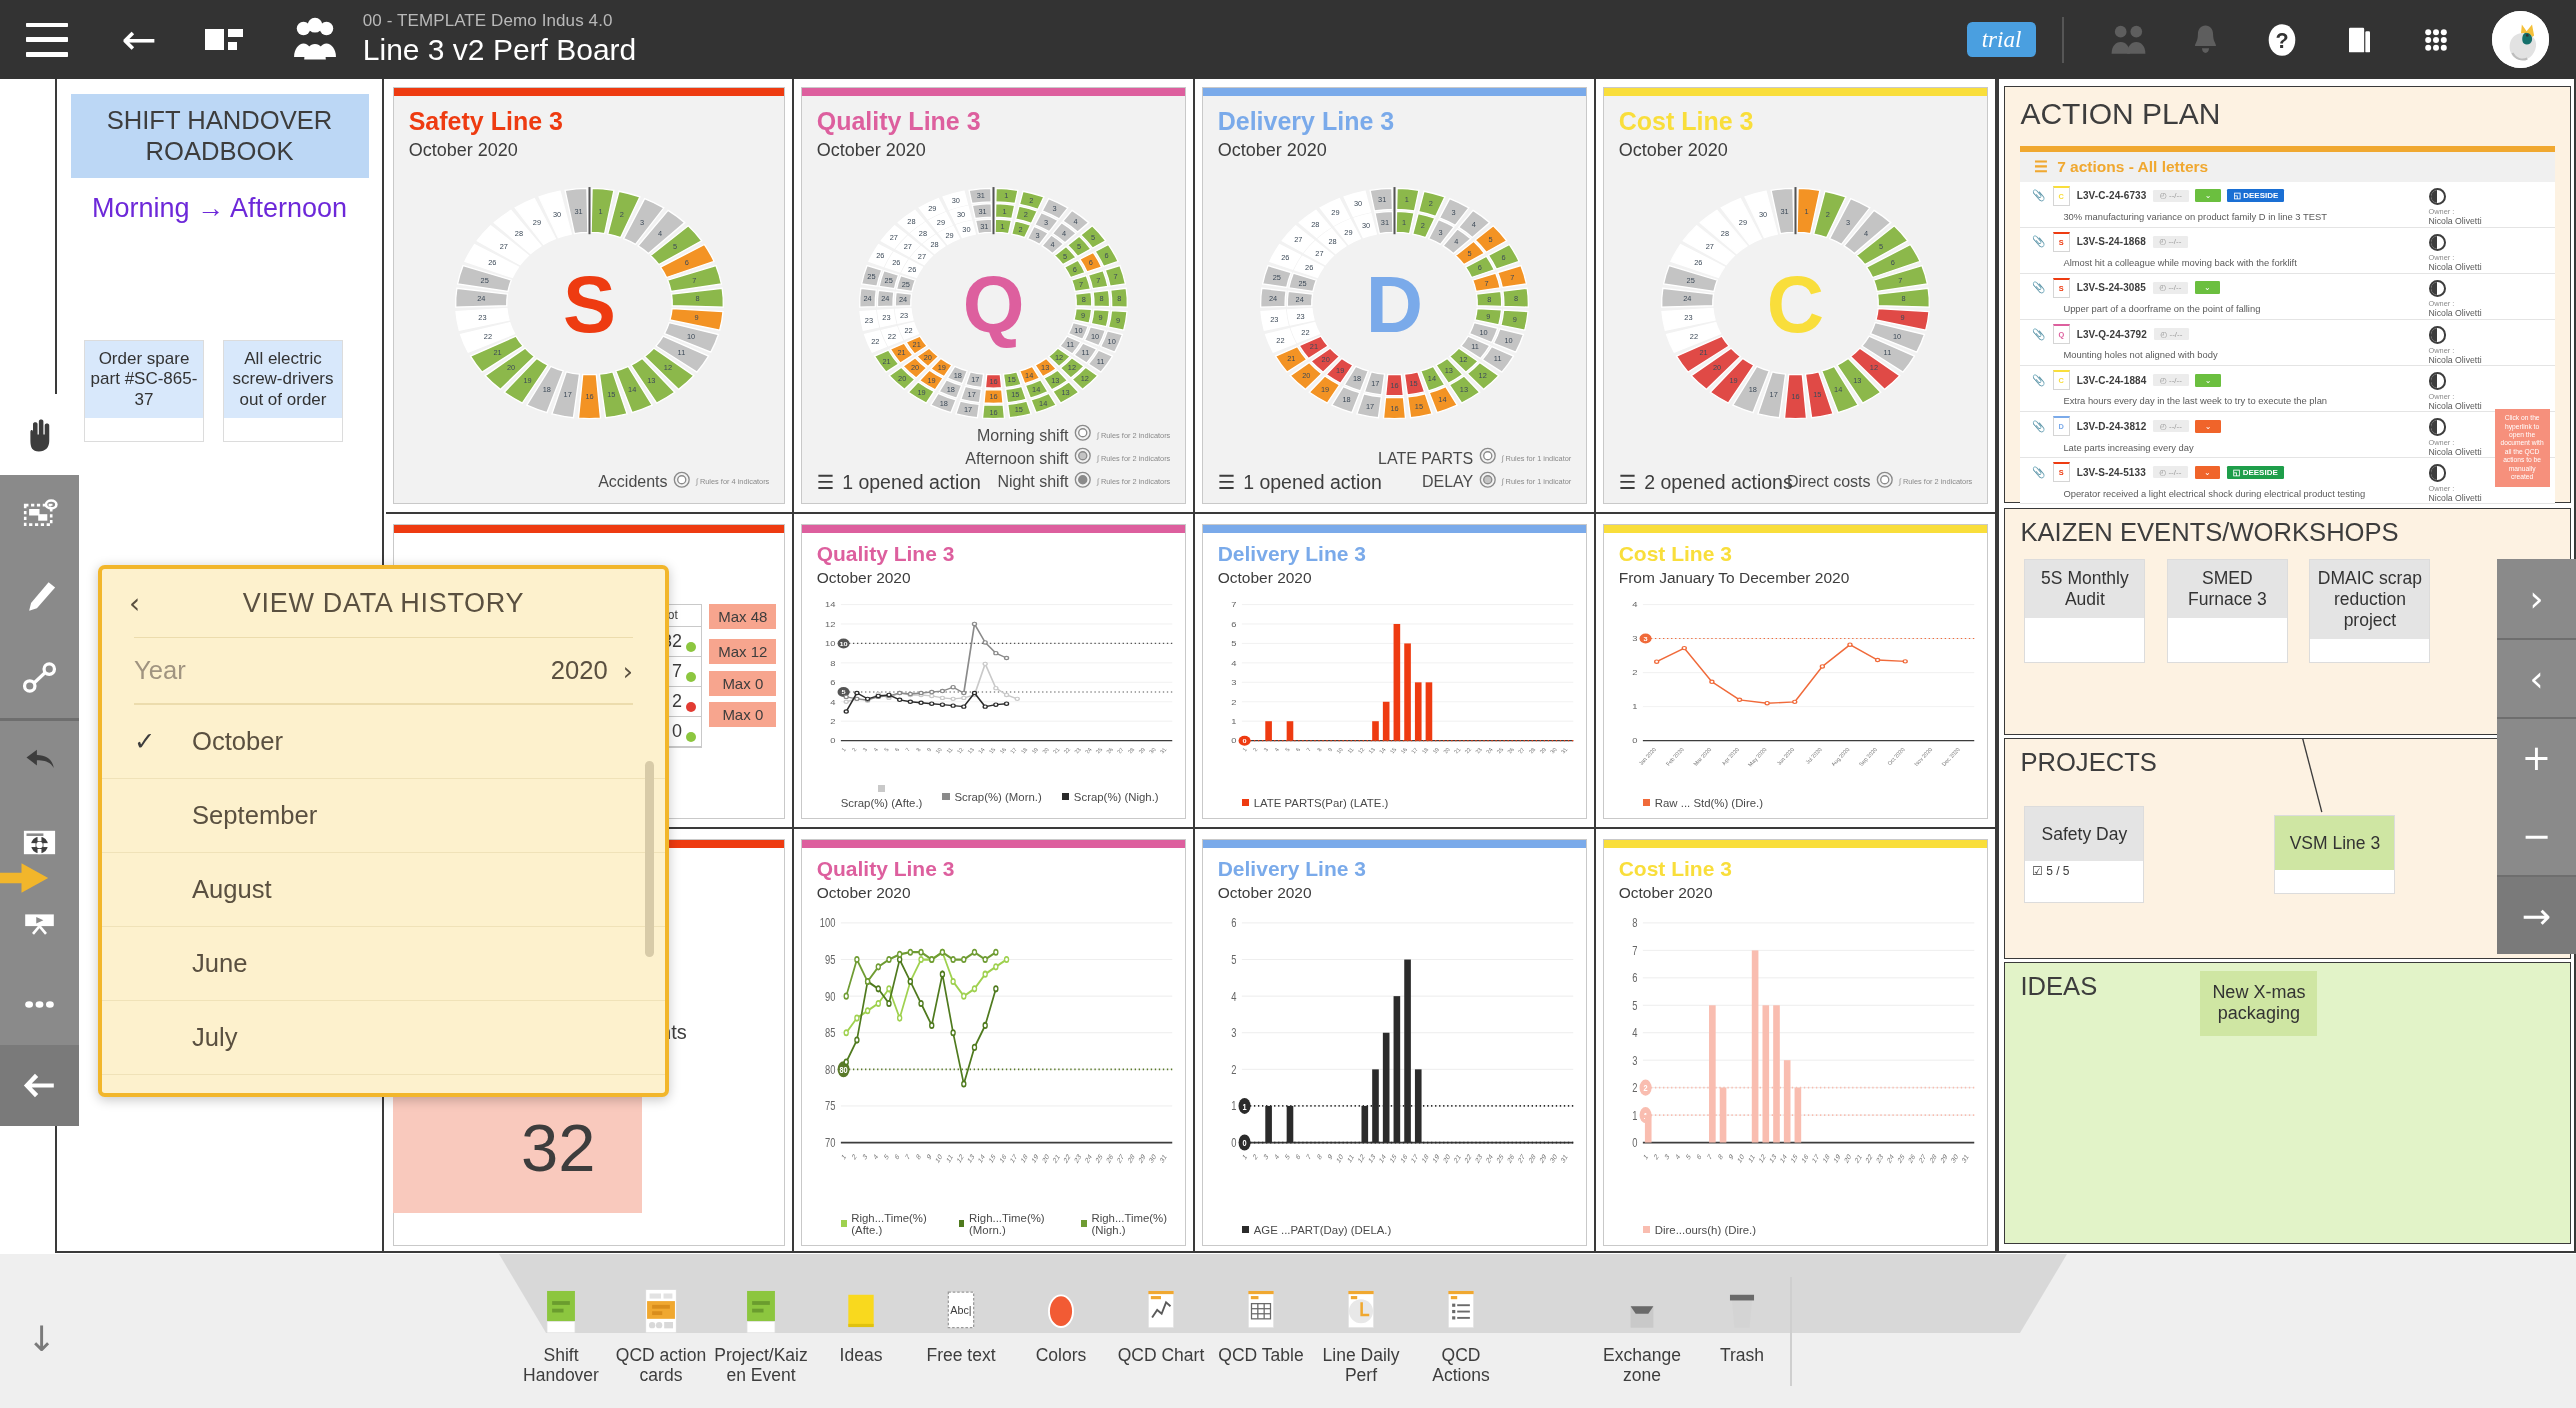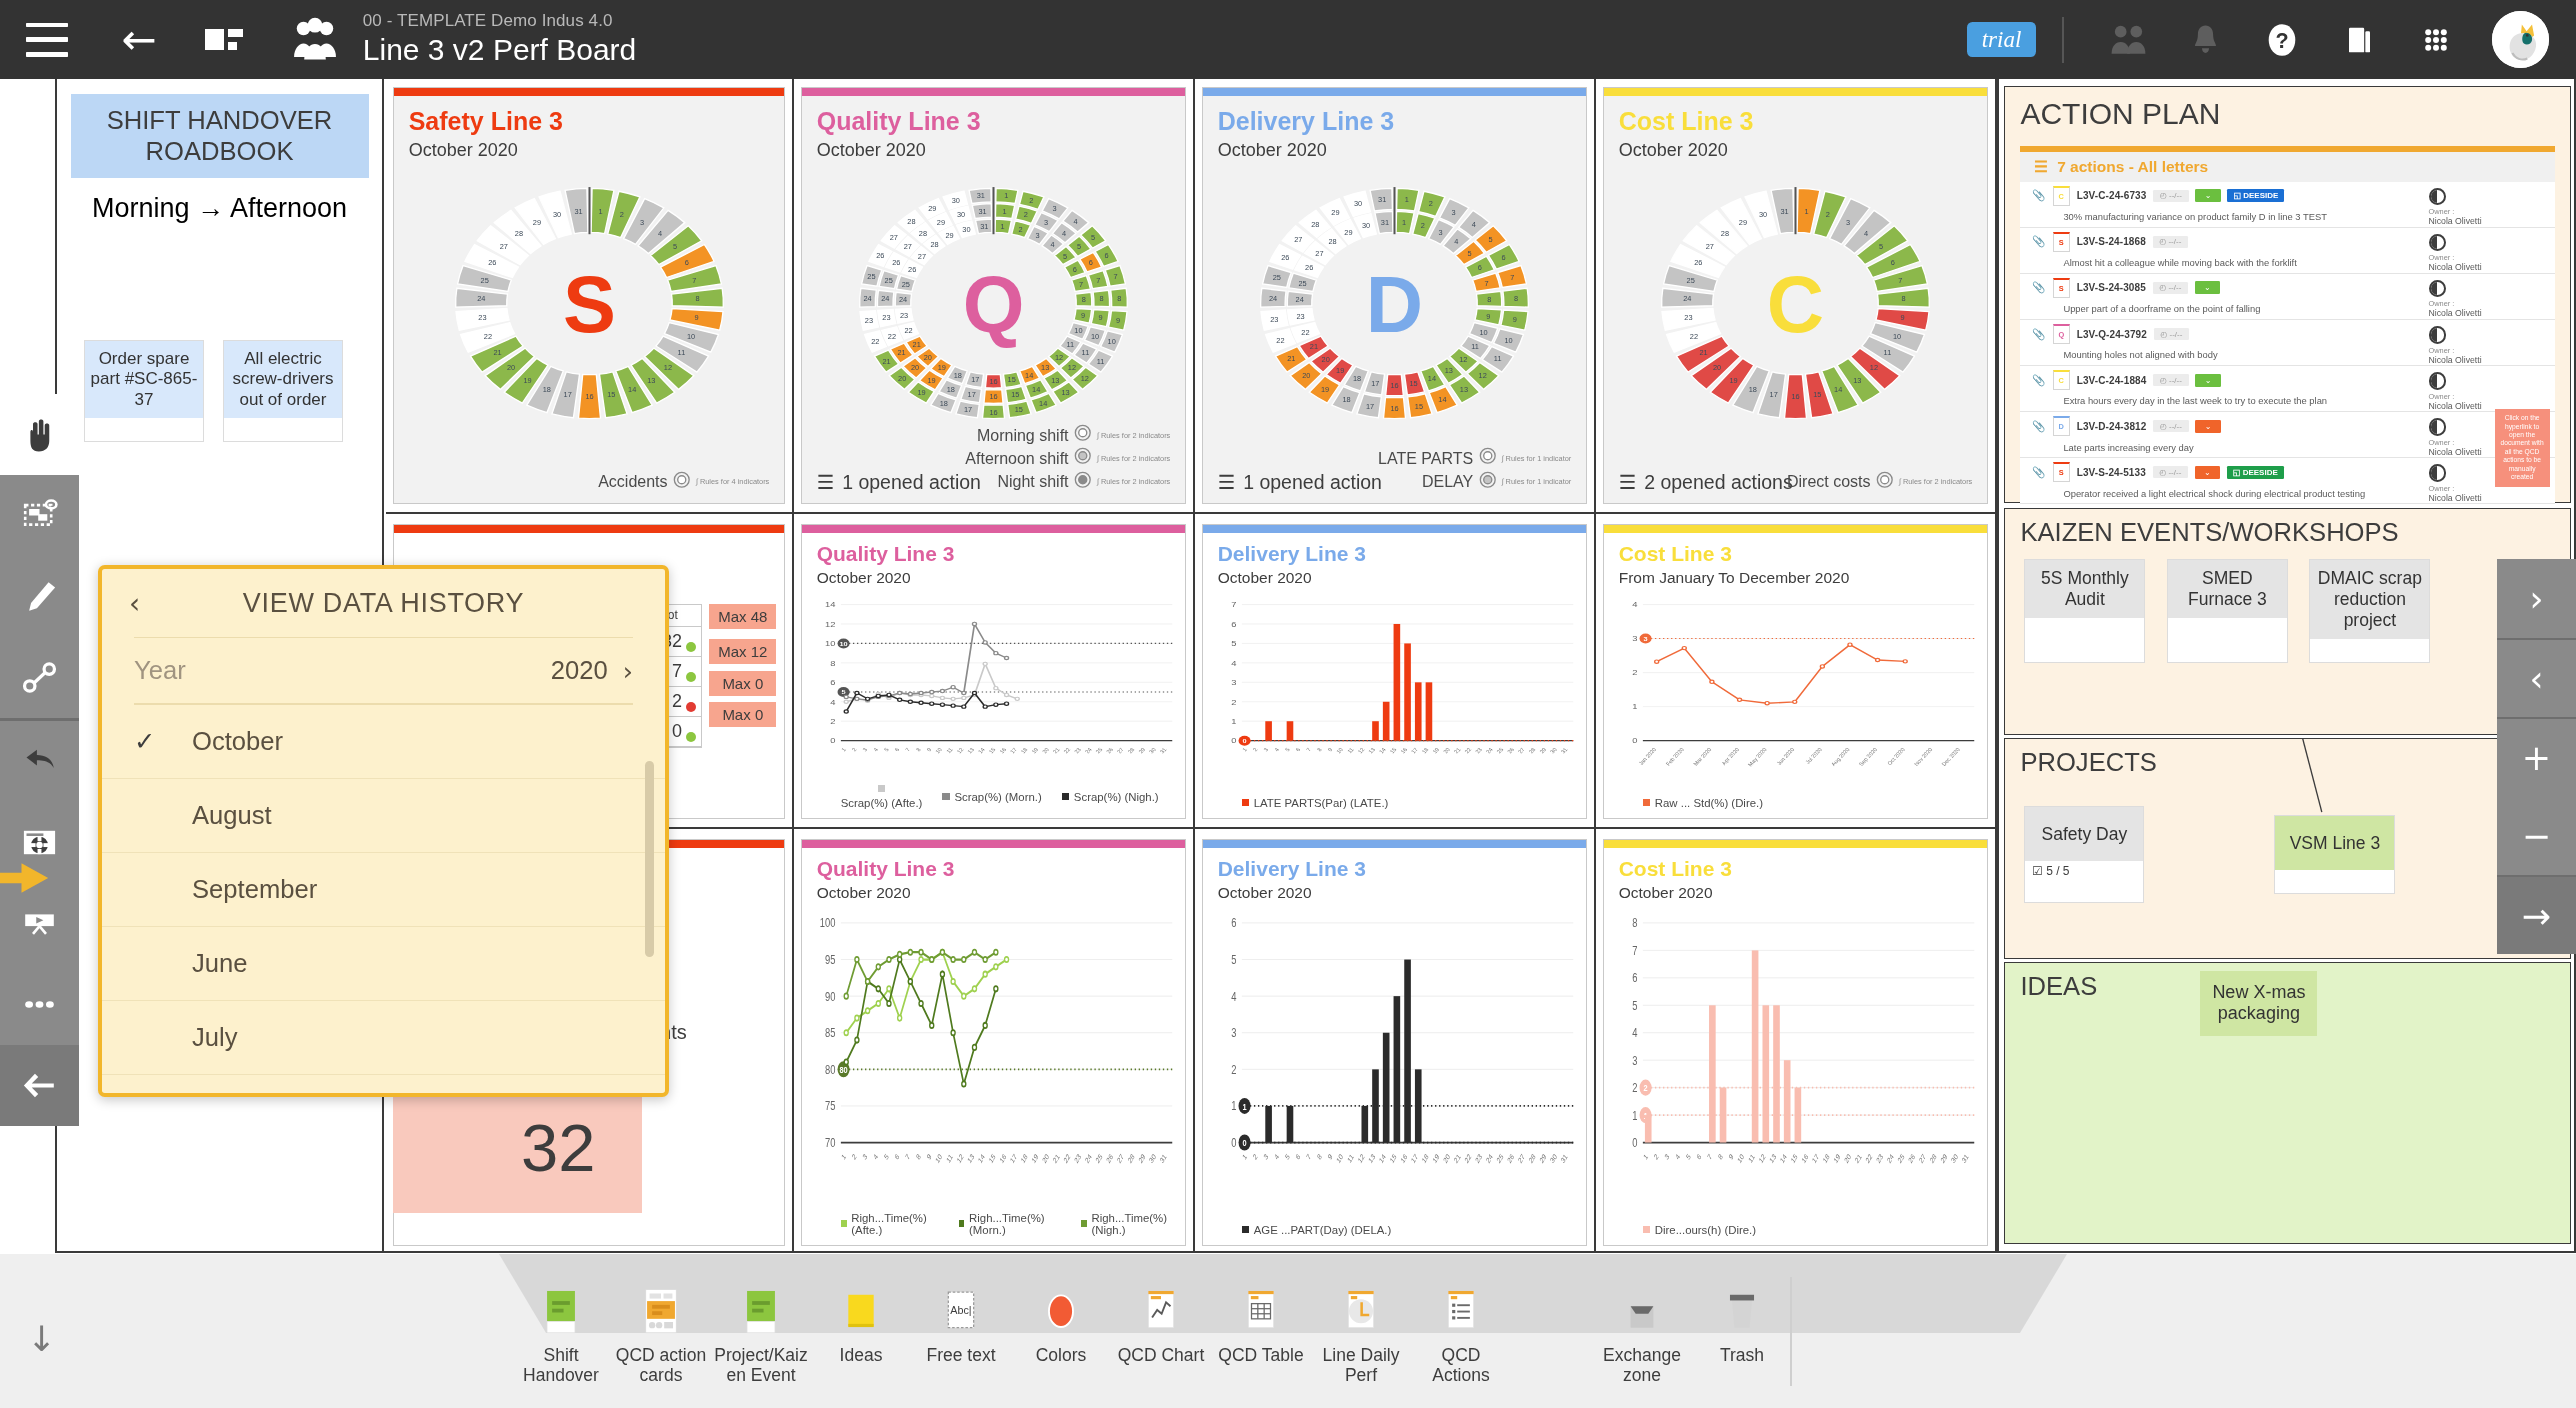--- a/index.html
+++ b/index.html
@@ -42,21 +42,21 @@
   #board { position:absolute; left:55px; top:79px; width:2521px; height:1174px; background:#fff;
     border:2px solid #3a3a3a; border-top:none; }
 
   .cellcol { position:absolute; top:0; bottom:0; }
 
   
   #col-handover { left:0; width:327px; border-right:2px solid #3a3a3a; }
   #handoverCard { margin:15px 13.5px 0 13.5px; }
   #hoTitle { background:#bcd7f5; text-align:center; font-size:25.6px; color:#3d3d3d;
     padding:10.8px 5.4px; line-height:1.22; }
-  #hoShift { text-align:center; font-size:27px; color:#000000; margin-top:15px; font-weight:400; }
+  #hoShift { text-align:center; font-size:27px; color:#6d28d9; margin-top:15px; font-weight:400; }
   .hoNotes { display:flex; gap:19px; margin-top:116px; padding-left:13.5px; }
   .hoNote { width:120px; border:0.7px solid #dcdcdc; background:#fff; }
   .hoNote .body { background:#d8e8fb; padding:8px 5.4px; text-align:center; font-size:17px;
     color:#333; line-height:1.2; min-height:57px; display:flex; align-items:center; justify-content:center; }
   .hoNote .foot { height:23px; background:#fff; }
   #hoRed { position:absolute; left:90px; top:522px; width:125px; background:#f9c3b4; }
   #hoRed .body { background:#f9c3b4; padding:8px 6.7px; font-size:17px; color:#333; line-height:1.2; text-align:left; }
   #hoPink { position:absolute; left:336px; top:952px; width:249px; height:182px; background:#f9c9bd; z-index:5; }
   #hoBig { position:absolute; left:464px; top:1030px; font-size:67px; color:#3d3d3d; z-index:6; }
   #hoEventsLbl { position:absolute; left:592px; top:942px; font-size:20px; color:#3d3d3d; z-index:6; }
@@ -1876,25 +1876,25 @@
     <span id="vdhChev">›</span>
   </div>
   <div class="vdhsep"></div>
   <div id="vdhList">
       <div class="vdhItem">
         <span class="vdhCheck">✓</span>
         <span>October</span>
       </div>
       <div class="vdhItem">
         <span class="vdhCheck"></span>
-        <span>August</span>
+        <span>September</span>
       </div>
       <div class="vdhItem">
         <span class="vdhCheck"></span>
-        <span>September</span>
+        <span>August</span>
       </div>
       <div class="vdhItem">
         <span class="vdhCheck"></span>
         <span>June</span>
       </div>
       <div class="vdhItem">
         <span class="vdhCheck"></span>
         <span>July</span>
       </div>
       <div class="vdhItem">

